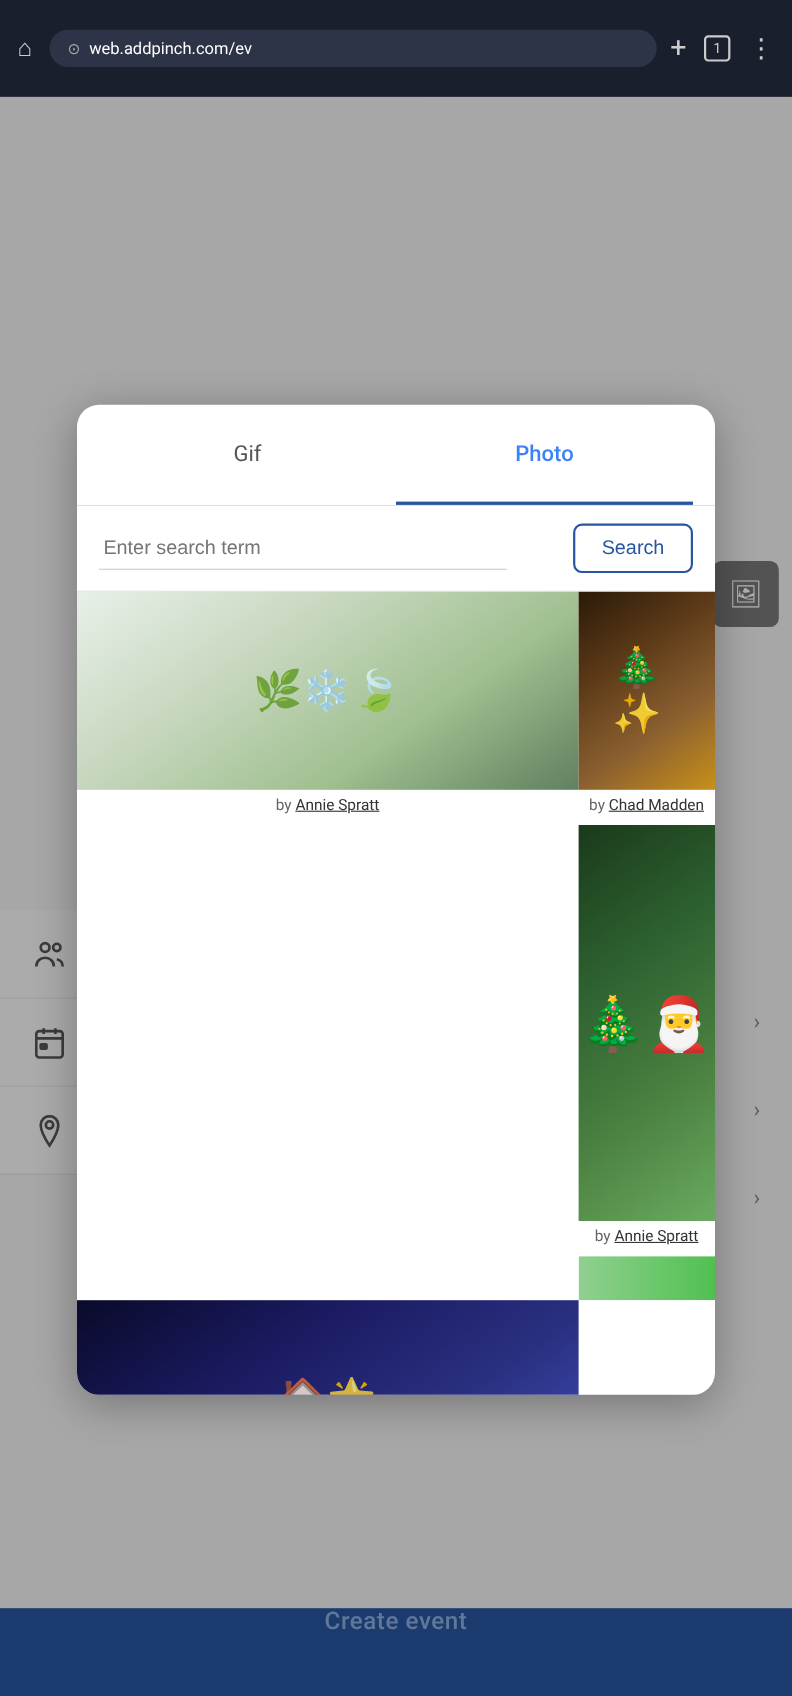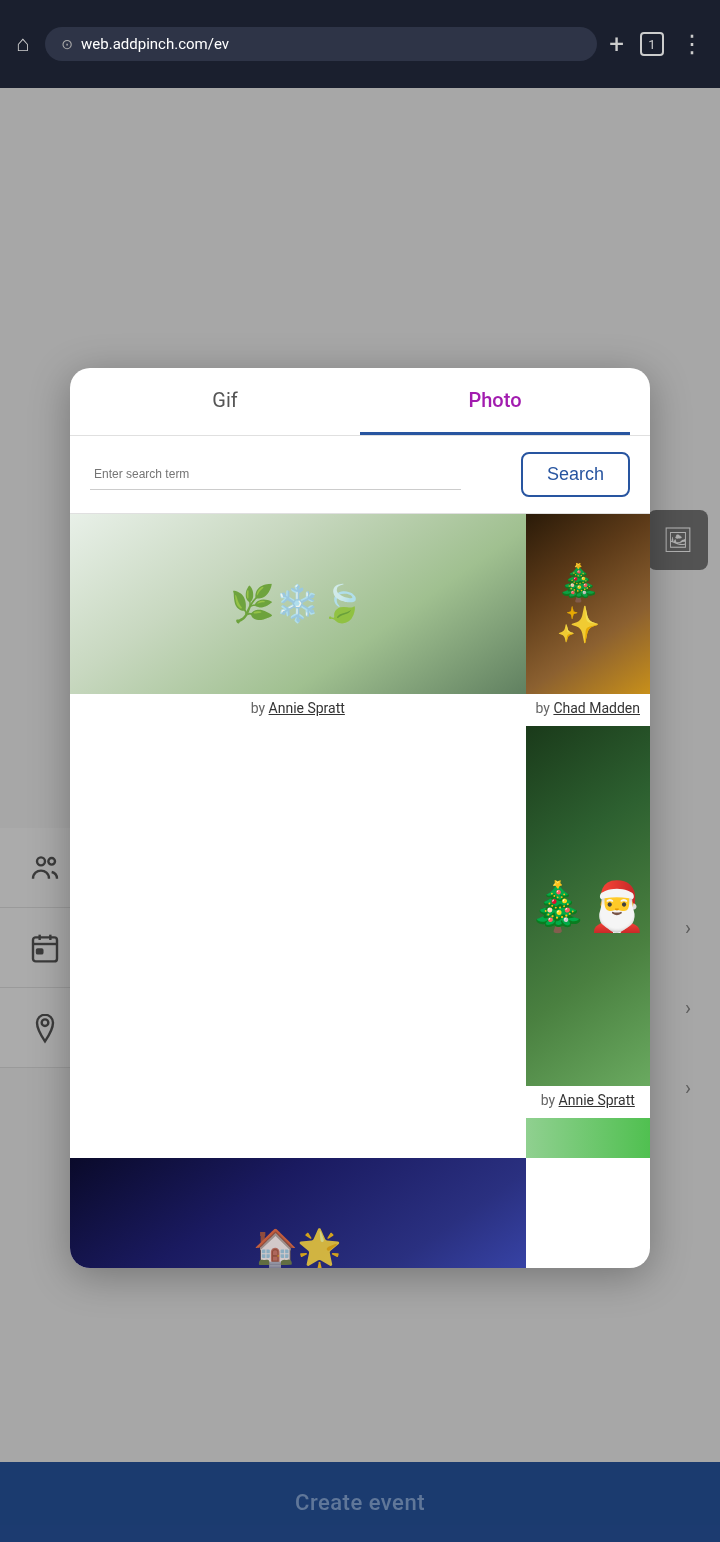--- a/index.html
+++ b/index.html
@@ -186,21 +186,20 @@
 
     
     .create-event-bar {
       position: absolute;
       bottom: 0;
       left: 0;
       width: 720px;
       height: 80px;
       background: #2855a0;
       display: flex;
-      align-items: center;
       justify-content: center;
       z-index: 5;
     }
     .create-event-text {
       color: #8aabdc;
       font-size: 22px;
       font-weight: 500;
       letter-spacing: 0.5px;
     }
 
@@ -230,48 +229,48 @@
     }
 
     
     .modal-tabs {
       display: flex;
       border-bottom: 1px solid #e0e0e0;
       padding: 0 20px;
     }
     .modal-tab {
       flex: 1;
-      padding: 20px 0;
+      padding: 32px 0;
       text-align: center;
       font-size: 20px;
       color: #555;
       cursor: pointer;
       border-bottom: 3px solid transparent;
       font-weight: 400;
     }
     .modal-tab.active {
-      color: #a21caf;
+      color: #3b82f6;
       border-bottom: 3px solid #2855a0;
       font-weight: 500;
     }
 
     
     .search-bar {
       display: flex;
       align-items: center;
       padding: 16px 20px;
       border-bottom: 1px solid #e0e0e0;
       gap: 12px;
     }
     .search-input {
       flex: 1;
       border: none;
       border-bottom: 1px solid #ccc;
       outline: none;
-      font-size: 12px;
+      font-size: 18px;
       color: #6d28d9;
       padding: 8px 4px;
       background: transparent;
     }
     .search-button {
       padding: 10px 24px;
       border: 2px solid #2855a0;
       border-radius: 8px;
       background: #fff;
       color: #2855a0;

